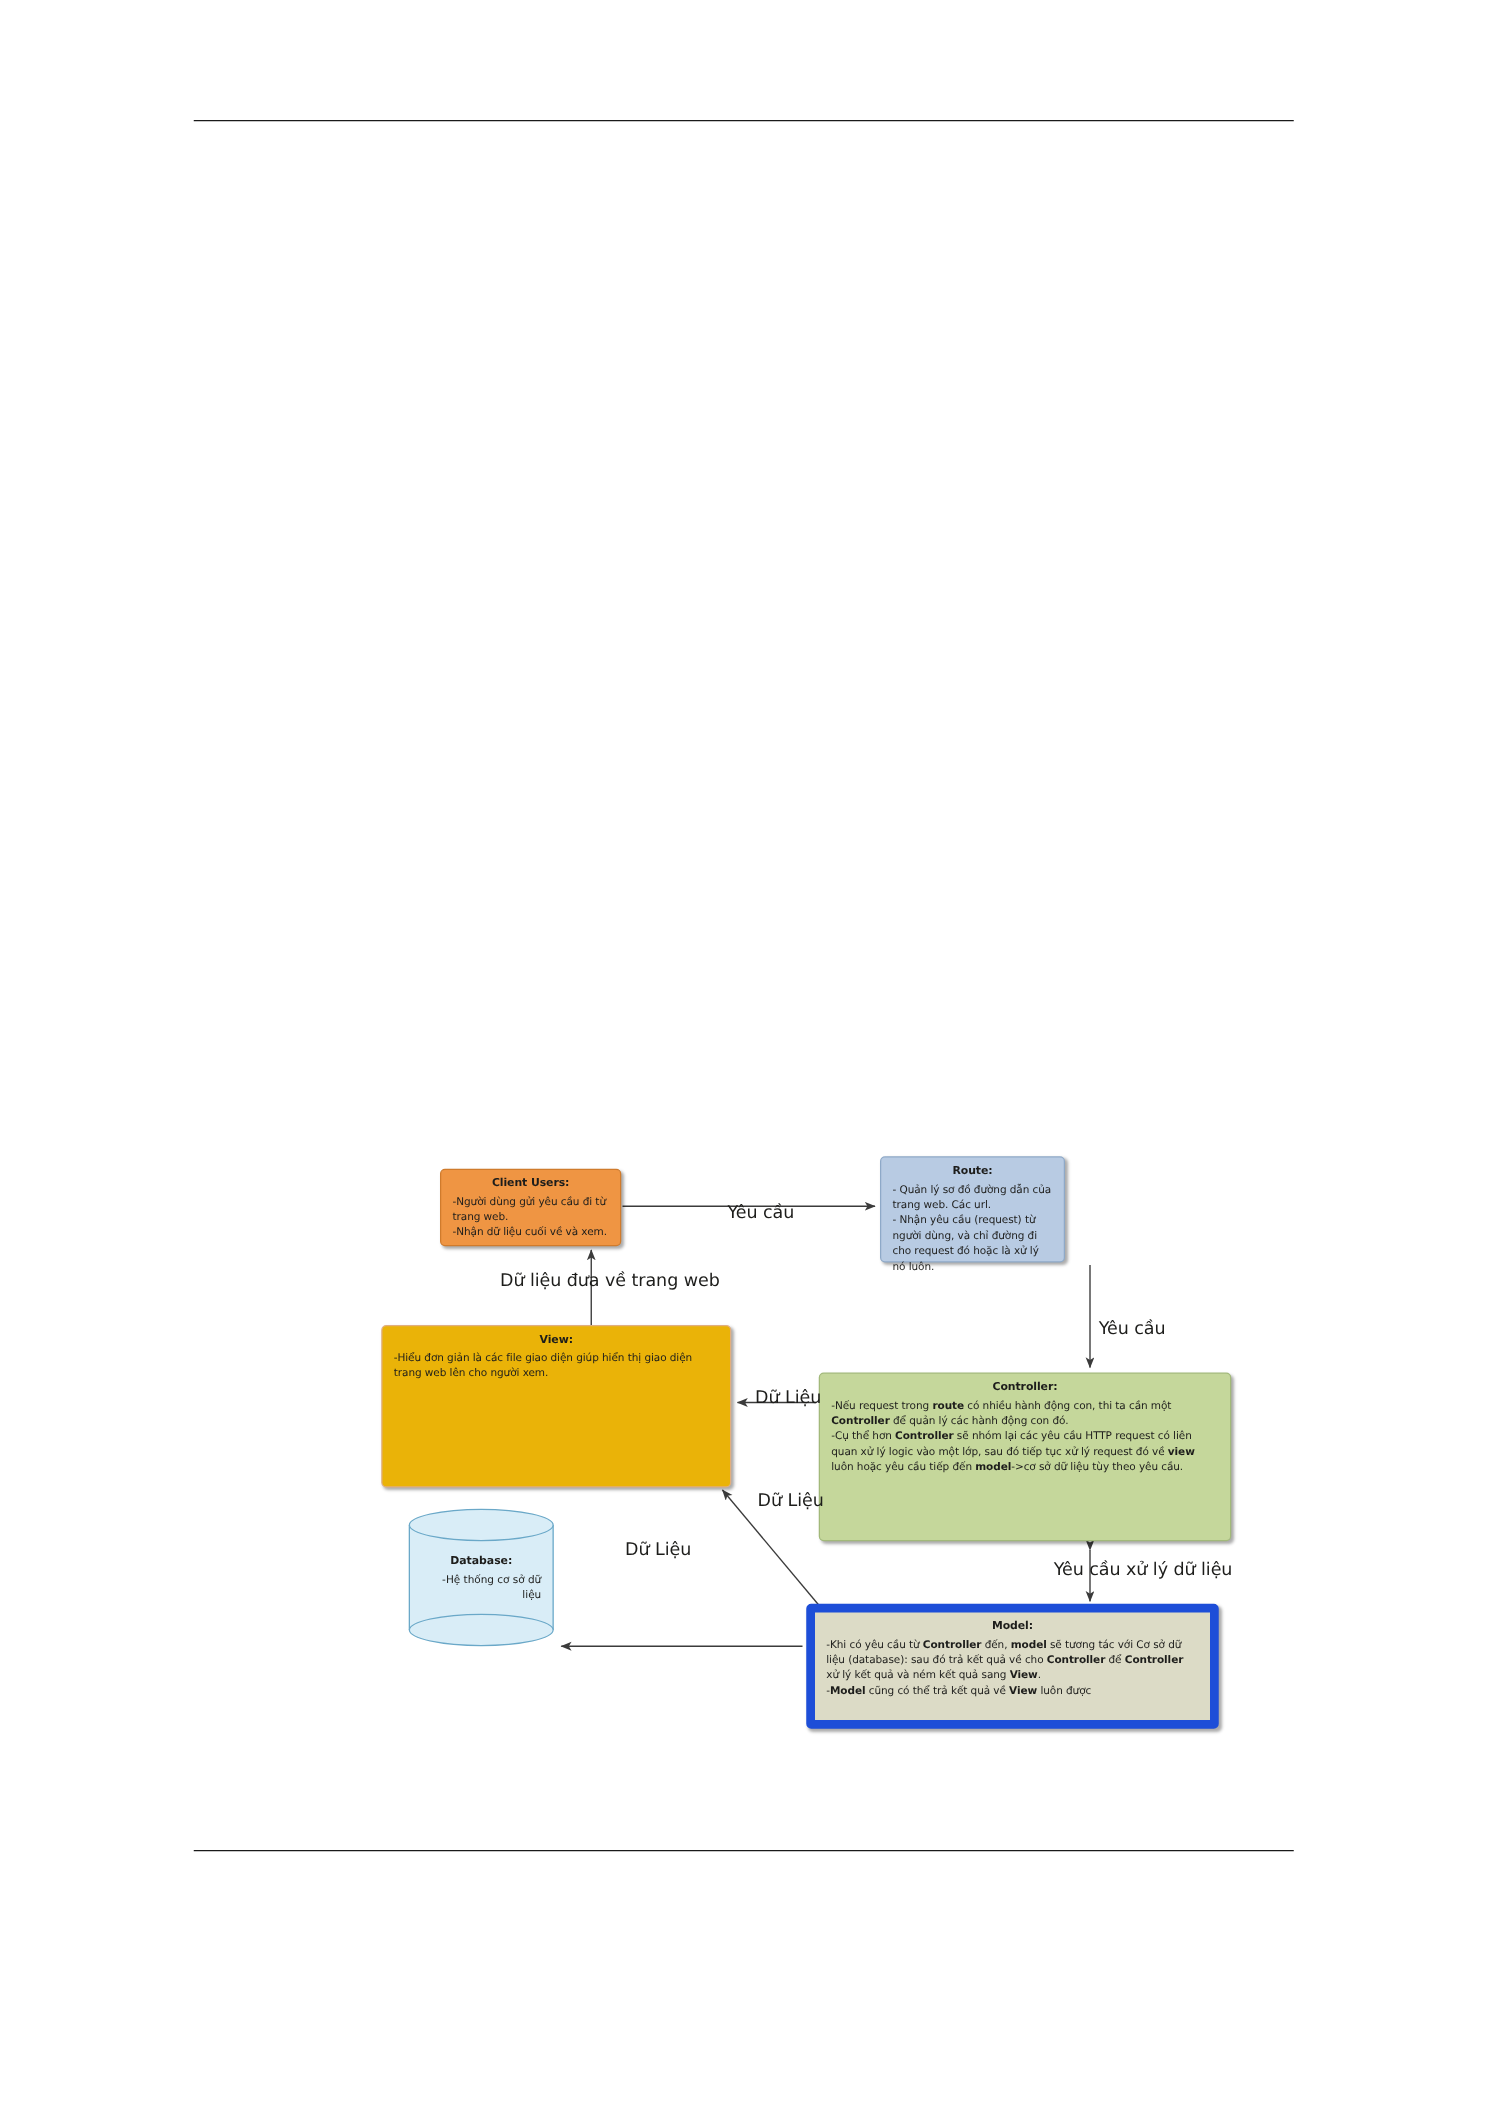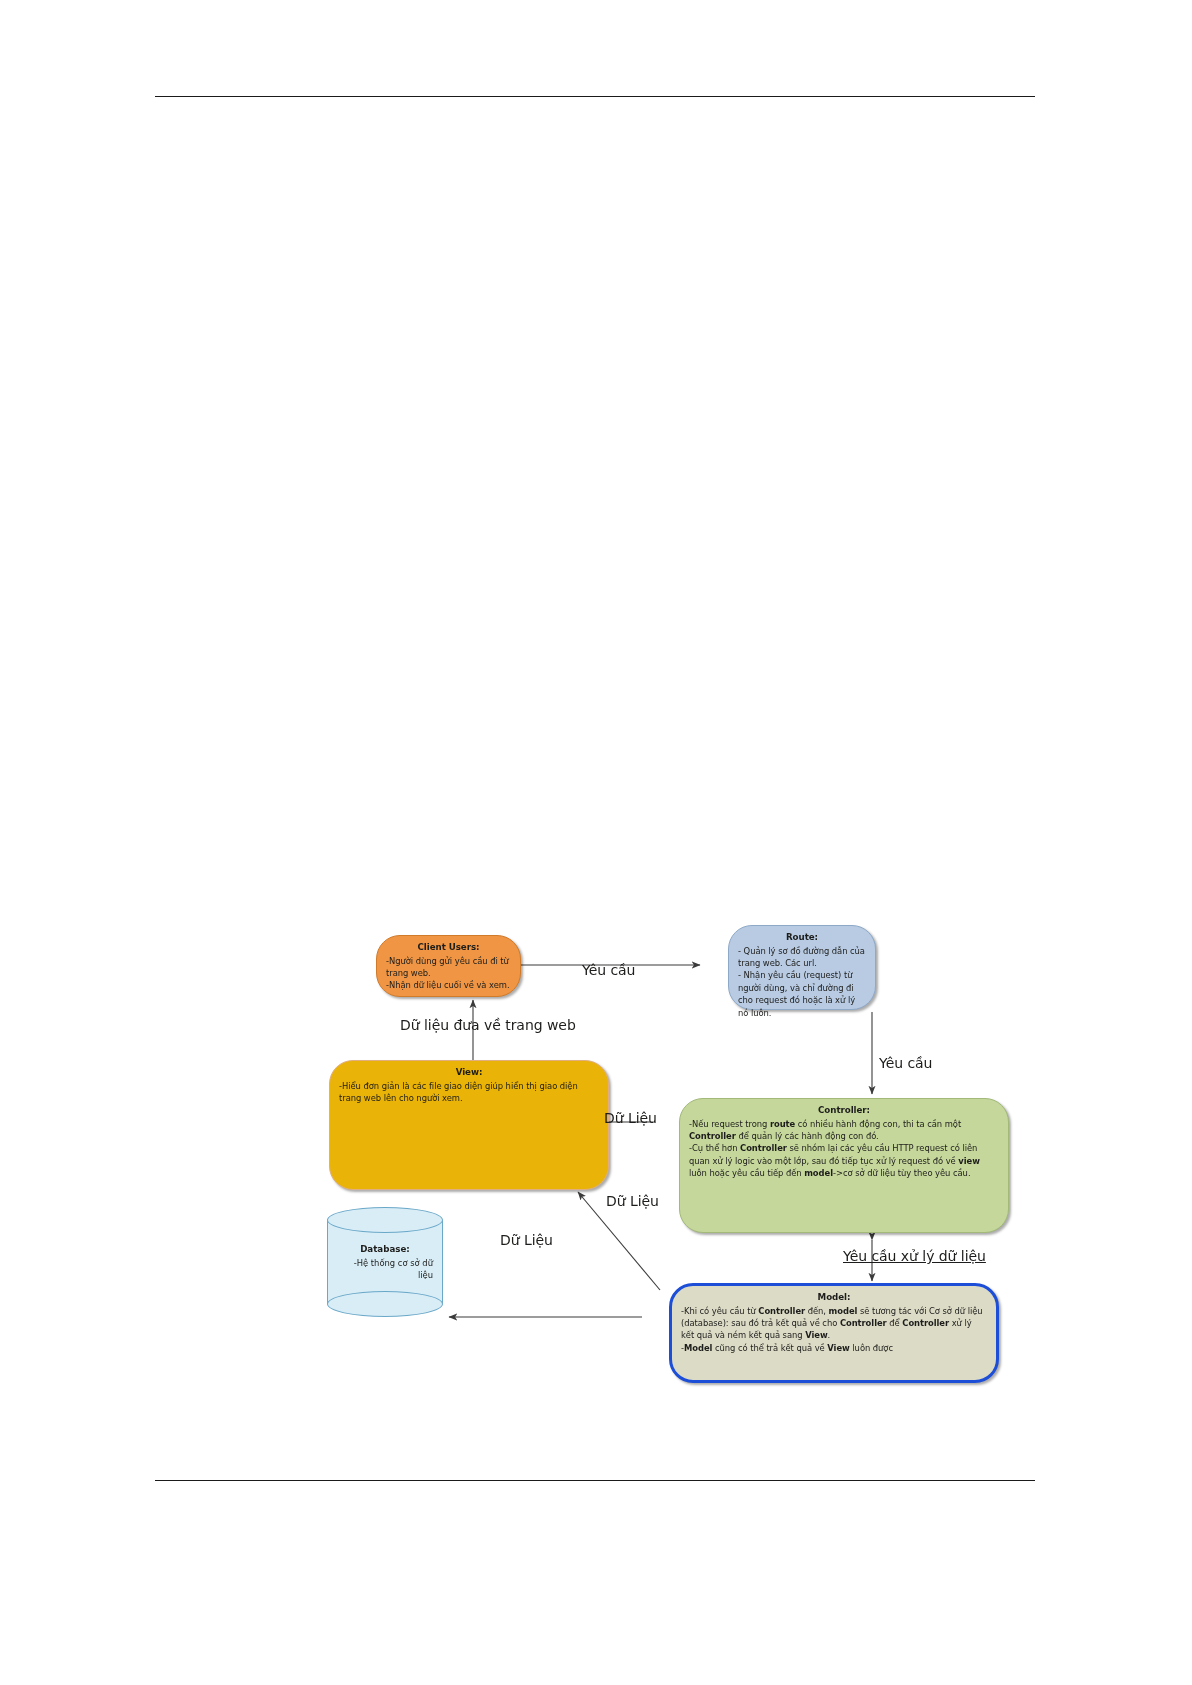--- a/index.html
+++ b/index.html
@@ -31,28 +31,27 @@
     position: absolute;
     left: 0;
     top: 0;
     width: 1192px;
     height: 1685px;
   }
 
   .node {
     position: absolute;
     box-sizing: border-box;
-    border-radius: 24px;
+    border-radius: 4px;
     font-size: 8.4px;
     line-height: 1.47;
     color: #1d1d1b;
     padding: 5px 9px 12px 9px;
     box-shadow: 2px 2px 2.5px rgba(0,0,0,0.33);
     letter-spacing: -0.05px;
-    margin-left: 24px;
   }
   .node .title {
     display: block;
     text-align: center;
     font-weight: bold;
     font-size: 8.7px;
     margin-bottom: 1px;
   }
   .node p {
     margin: 0;
@@ -78,21 +77,21 @@
     border: 1px solid #e0ae80;
   }
   #node-controller {
     left: 655px;  top: 1098px; width: 330px; height: 135px;
     background: #c5d79b;
     border: 1px solid #a2b97a;
   }
   #node-model {
     left: 645px;  top: 1283px; width: 330px; height: 100px;
     background: #dcdbc6;
-    border: 3px solid #1d4ed8;
+    border: 7px solid #1d4ed8;
   }
 
   
   #node-db {
     position: absolute;
     left: 327px; top: 1207px;
     width: 116px; height: 106px;
   }
   #node-db .cyl-body {
     position: absolute;
@@ -148,21 +147,21 @@
     white-space: nowrap;
     background: transparent;
     letter-spacing: -0.05px;
     text-align: center;
   }
   #lbl-yeucau-1   { left: 582px; top: 962px; }
   #lbl-dulieu-web { left: 400px; top: 1017px; }
   #lbl-yeucau-2   { left: 879px; top: 1055px; }
   #lbl-dulieu-1   { left: 604px; top: 1110px; }
   #lbl-dulieu-2   { left: 606px; top: 1193px; }
-  #lbl-yeucau-3   { left: 843px; top: 1248px; text-decoration: underline; }
+  #lbl-yeucau-3   { left: 843px; top: 1248px; }
   #lbl-dulieu-3   { left: 500px; top: 1232px; }
 
   svg#wires {
     position: absolute;
     left: 0; top: 0;
     width: 1192px; height: 1685px;
     pointer-events: none;
   }
 </style>
 </head>

